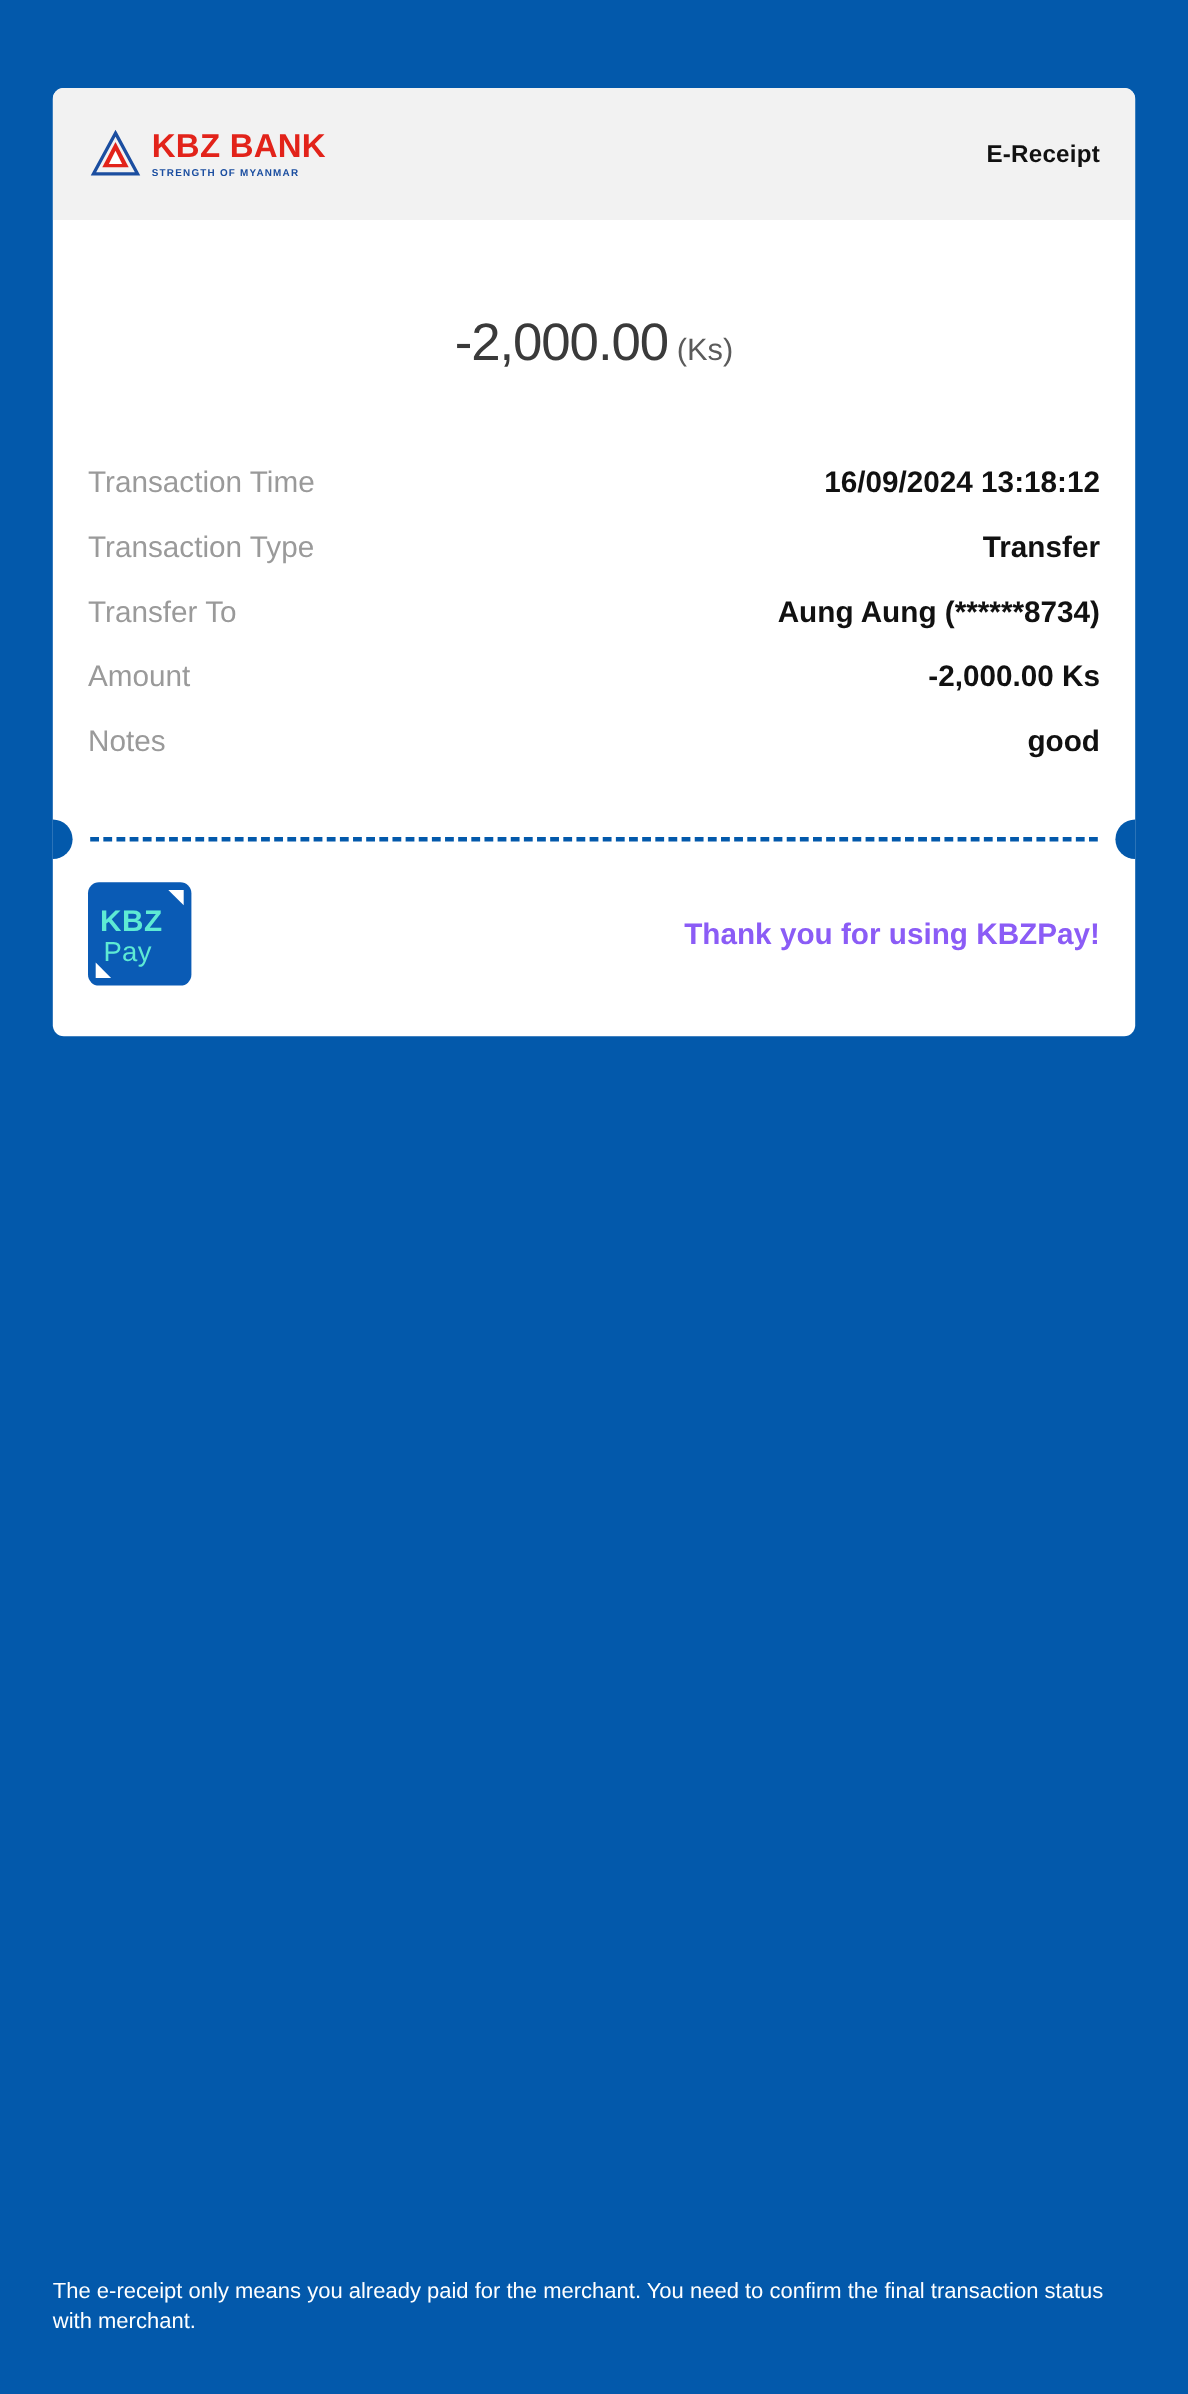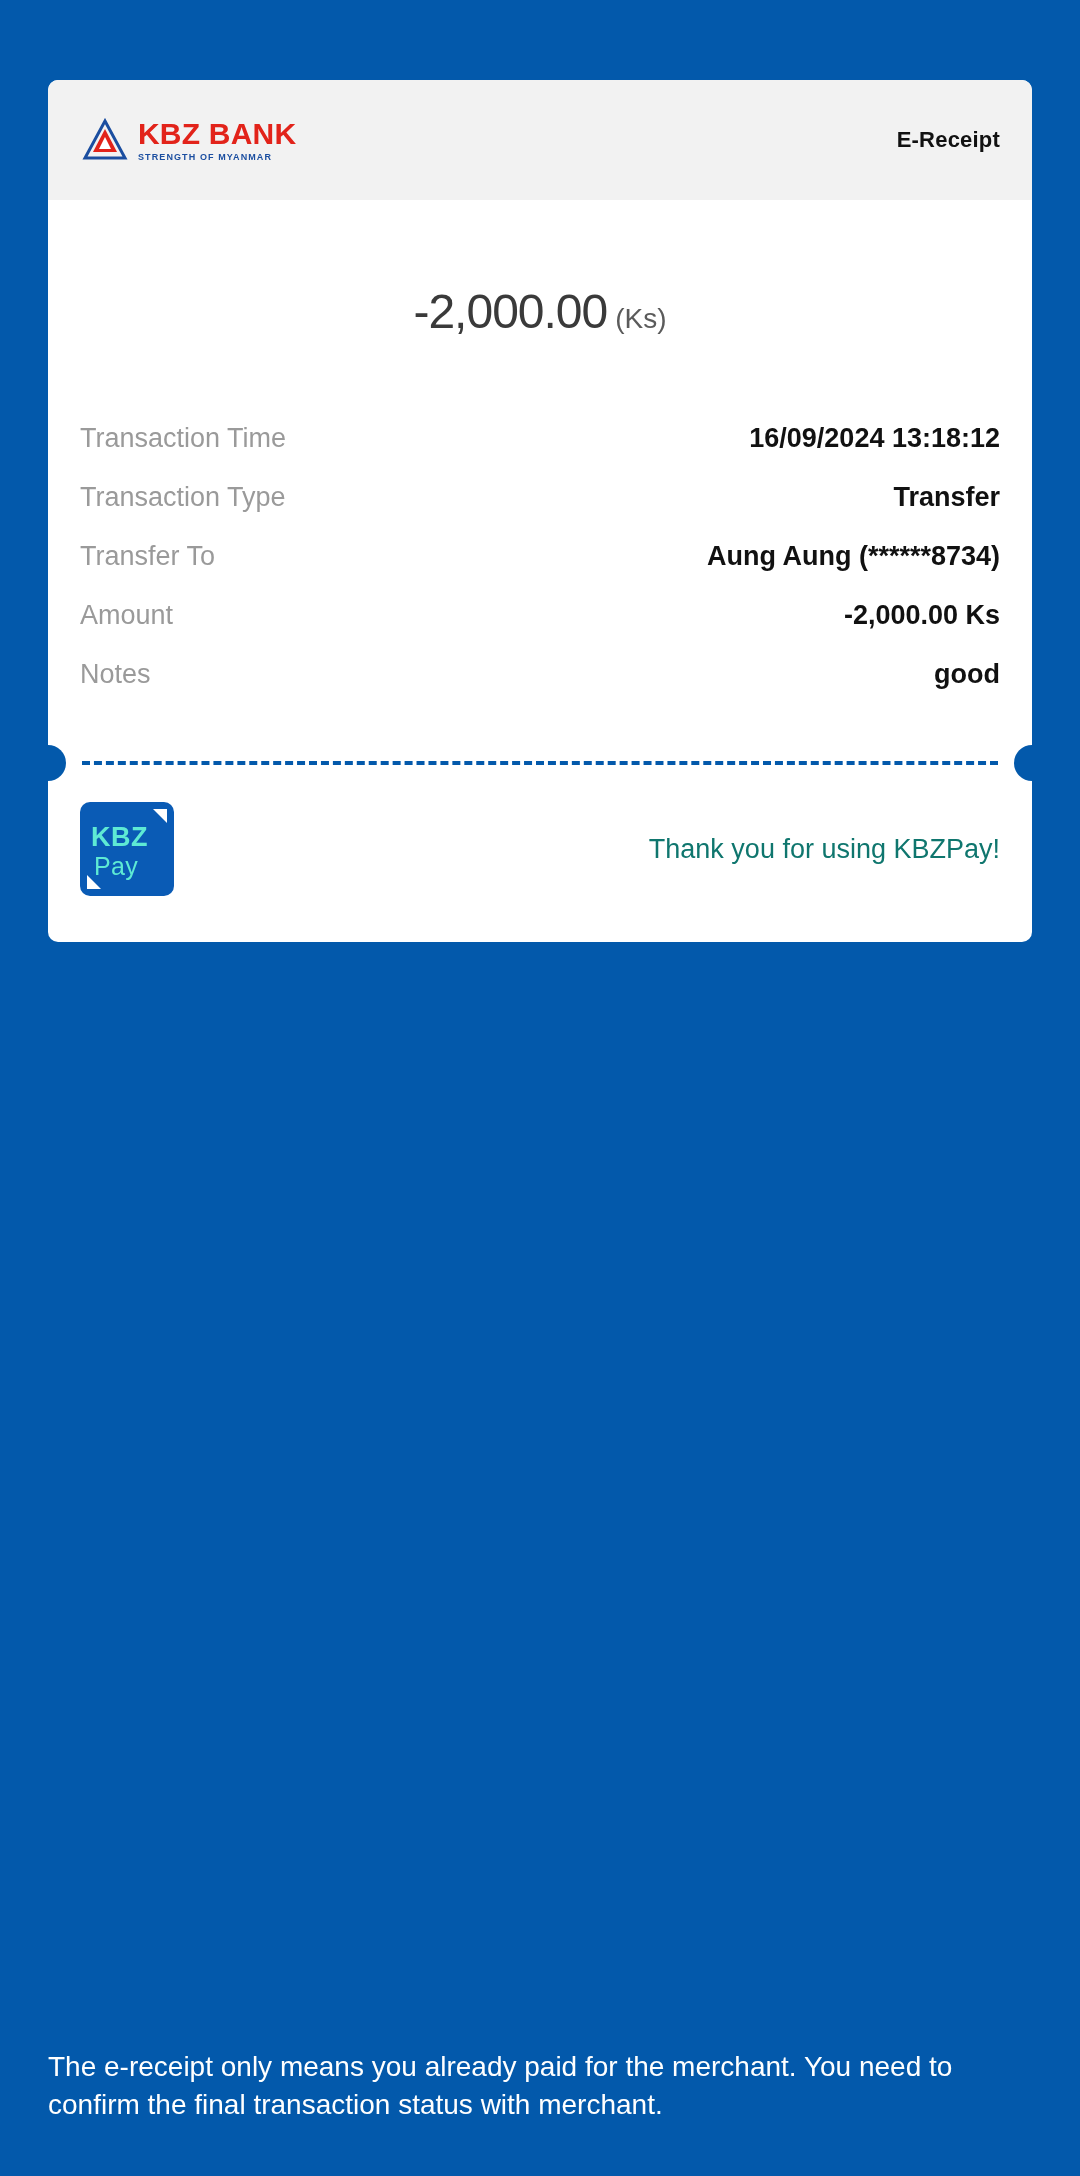--- a/index.html
+++ b/index.html
@@ -182,32 +182,32 @@
     position: absolute;
     left: 7px;
     bottom: 7px;
     width: 0;
     height: 0;
     border-bottom: 14px solid #ffffff;
     border-right: 14px solid transparent;
   }
   .thanks {
     font-size: 27px;
-    font-weight: normal;
-    color: #0f766e;
+    font-weight: bold;
+    color: #8b5cf6;
   }
 
   
   .disclaimer {
     position: absolute;
     left: 48px;
     right: 48px;
     bottom: 52px;
     color: #ffffff;
-    font-size: 28px;
+    font-size: 20px;
     line-height: 1.35;
   }
 </style>
 </head>
 <body>
 
 <div class="receipt-card">
 
   <div class="card-header">
     <div class="brand">

